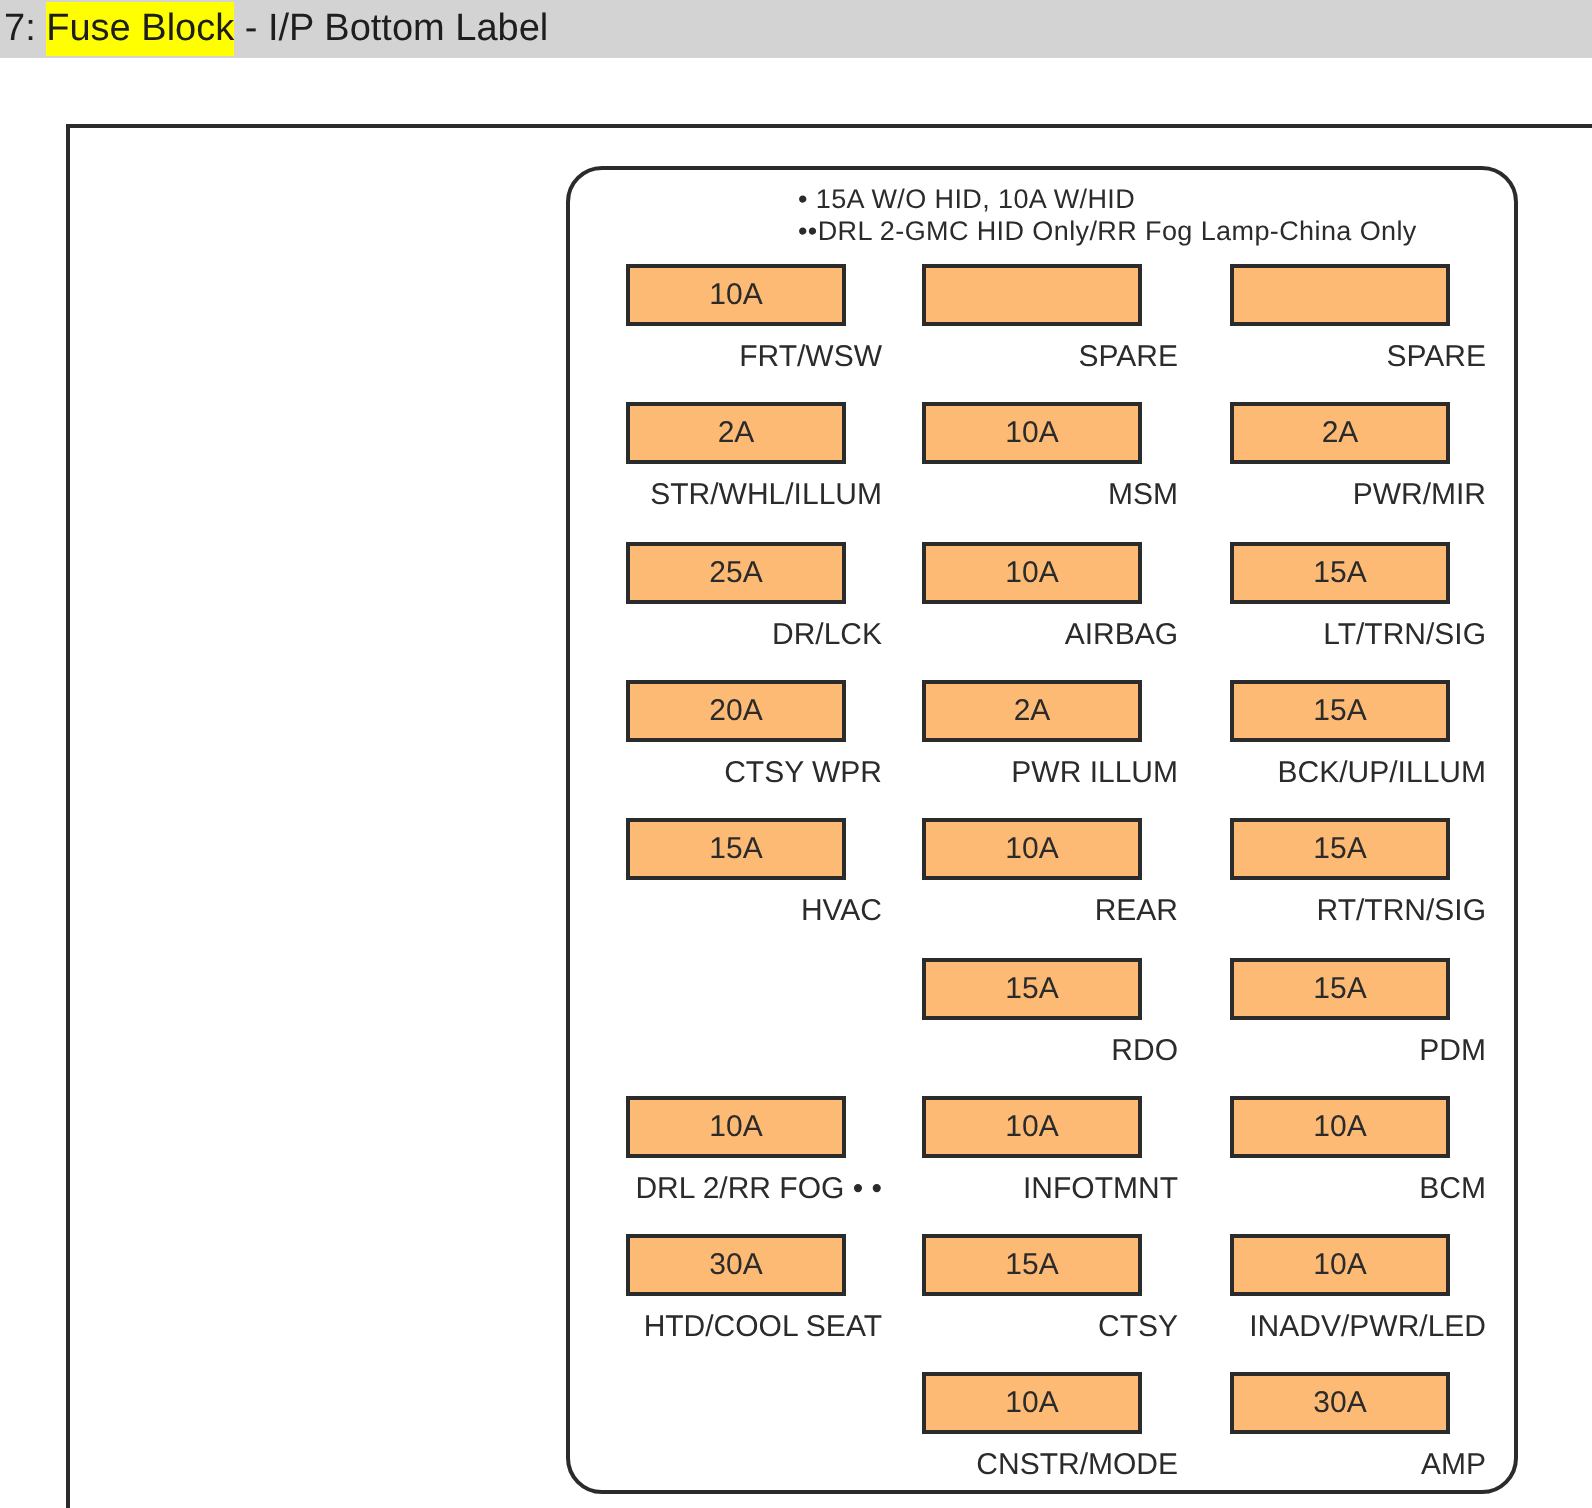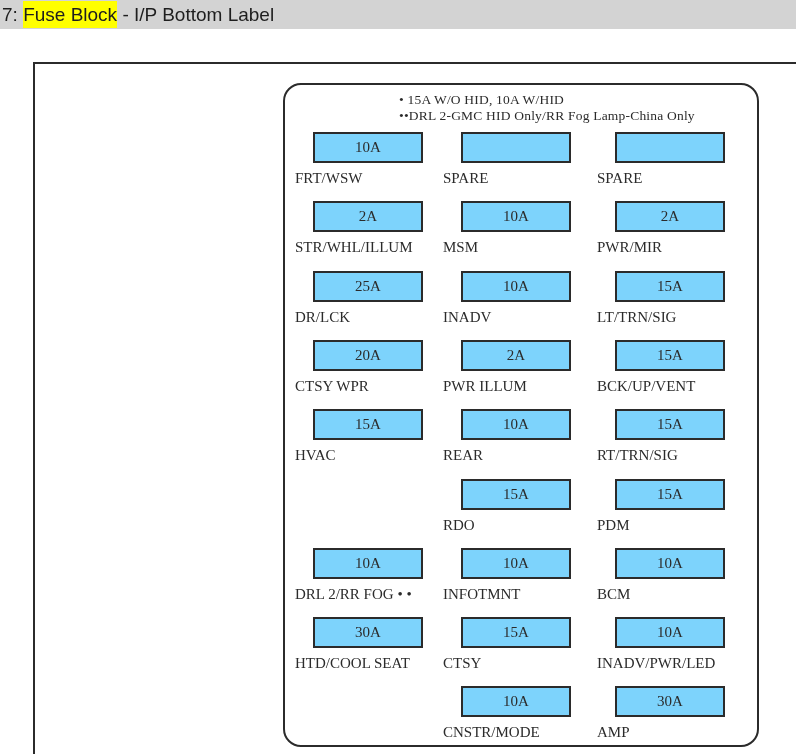--- a/index.html
+++ b/index.html
@@ -41,21 +41,20 @@
     background: transparent;
   }
   .panel {
     position: absolute;
     left: 283px; top: 83px;
     width: 476px; height: 664px;
     border: 2px solid #2b2b2b;
     border-radius: 18px;
     background: #ffffff;
     box-sizing: border-box;
-    font-family: Liberation Serif, serif;
   }
   .legend {
     position: absolute;
     left: 114px; top: 7px;
     font-size: 13.5px;
     line-height: 16px;
     color: #2b2b2b;
     letter-spacing: 0.2px;
     white-space: nowrap;
   }
@@ -70,30 +69,30 @@
   }
   .fusebox {
     width: 110px;
     height: 31px;
     margin: 0 auto;
     border: 2px solid #2b2b2b;
     box-sizing: border-box;
     display: flex;
     align-items: center;
     justify-content: center;
-    background: #7dd3fc;
+    background: #fdba74;
     text-align: center;
   }
   .amp {
     font-size: 15px;
     color: #2b2b2b;
   }
   .fuselabel {
     margin-top: 7px;
-    text-align: left;
+    text-align: right;
     font-size: 15px;
     color: #2b2b2b;
     white-space: nowrap;
   }
 </style>
 </head>
 <body>
 
 <div class="page">
 
@@ -146,21 +145,21 @@
         <div class="cell" style="left: 10px; top: 139px;">
           <div class="fusebox">
             <span class="amp">25A</span>
           </div>
           <div class="fuselabel">DR/LCK</div>
         </div>
         <div class="cell" style="left: 158px; top: 139px;">
           <div class="fusebox">
             <span class="amp">10A</span>
           </div>
-          <div class="fuselabel">INADV</div>
+          <div class="fuselabel">AIRBAG</div>
         </div>
         <div class="cell" style="left: 312px; top: 139px;">
           <div class="fusebox">
             <span class="amp">15A</span>
           </div>
           <div class="fuselabel">LT/TRN/SIG</div>
         </div>
         <div class="cell" style="left: 10px; top: 208px;">
           <div class="fusebox">
             <span class="amp">20A</span>
@@ -170,21 +169,21 @@
         <div class="cell" style="left: 158px; top: 208px;">
           <div class="fusebox">
             <span class="amp">2A</span>
           </div>
           <div class="fuselabel">PWR ILLUM</div>
         </div>
         <div class="cell" style="left: 312px; top: 208px;">
           <div class="fusebox">
             <span class="amp">15A</span>
           </div>
-          <div class="fuselabel">BCK/UP/VENT</div>
+          <div class="fuselabel">BCK/UP/ILLUM</div>
         </div>
         <div class="cell" style="left: 10px; top: 277px;">
           <div class="fusebox">
             <span class="amp">15A</span>
           </div>
           <div class="fuselabel">HVAC</div>
         </div>
         <div class="cell" style="left: 158px; top: 277px;">
           <div class="fusebox">
             <span class="amp">10A</span>

